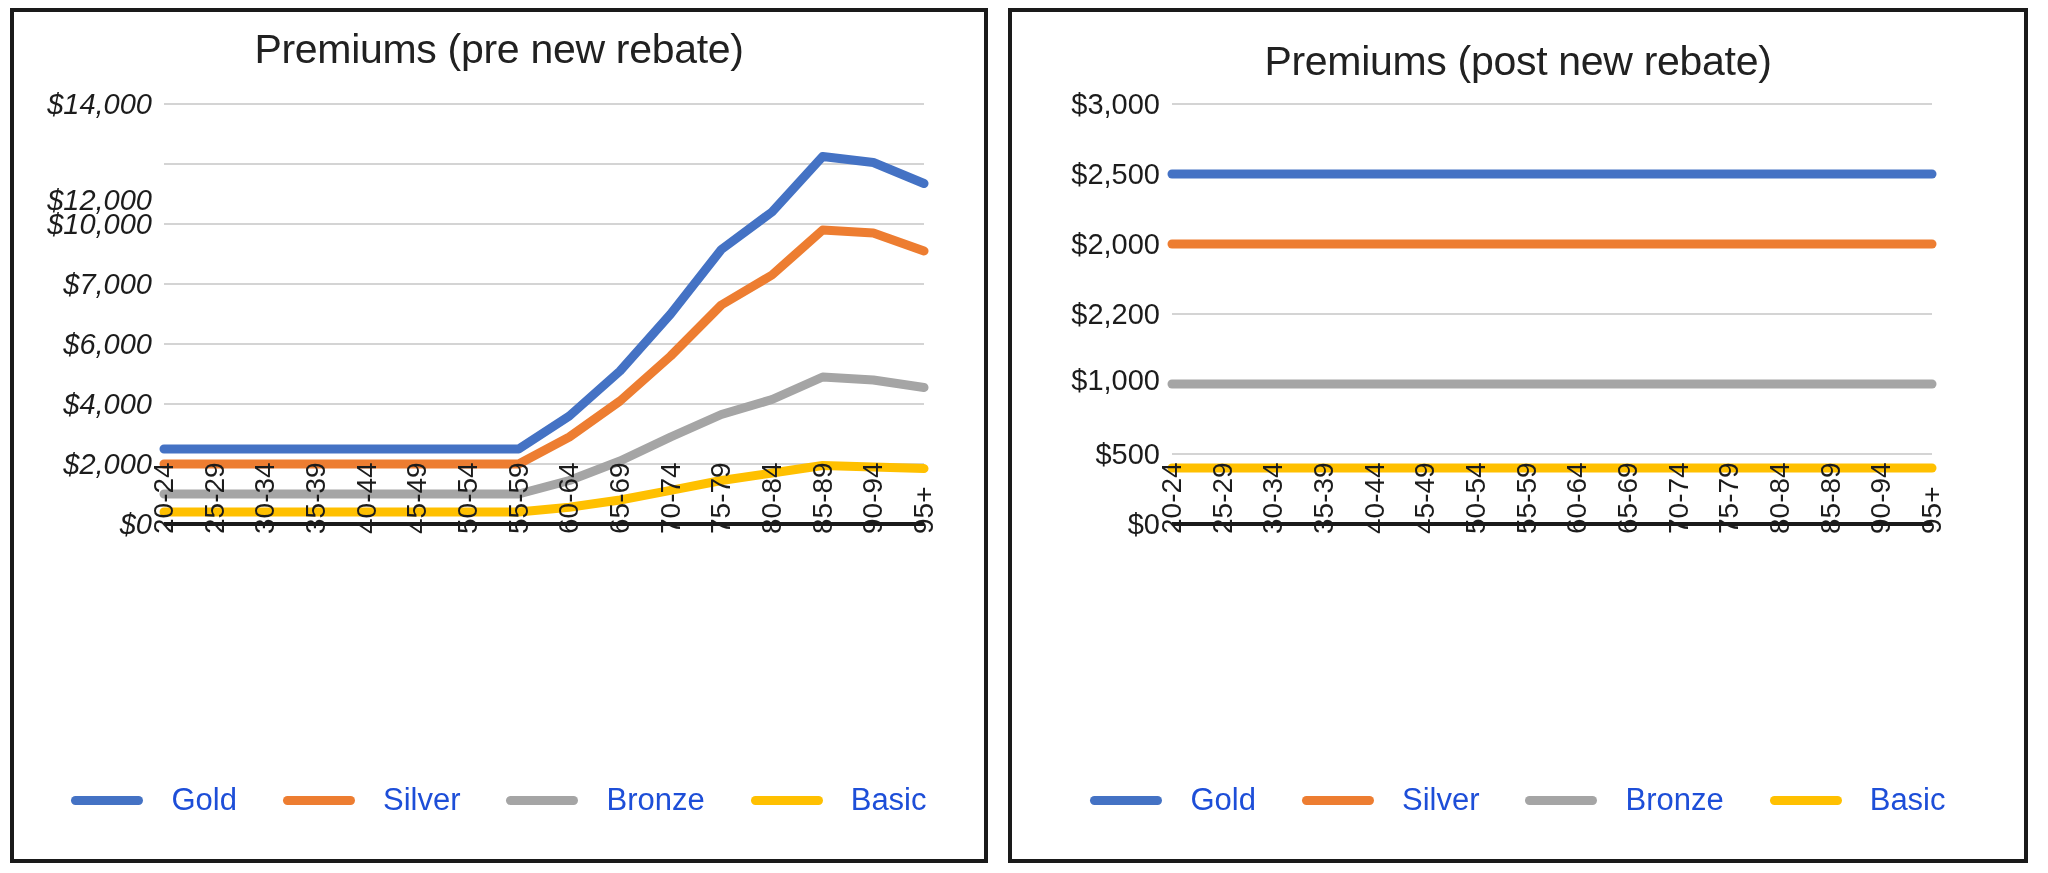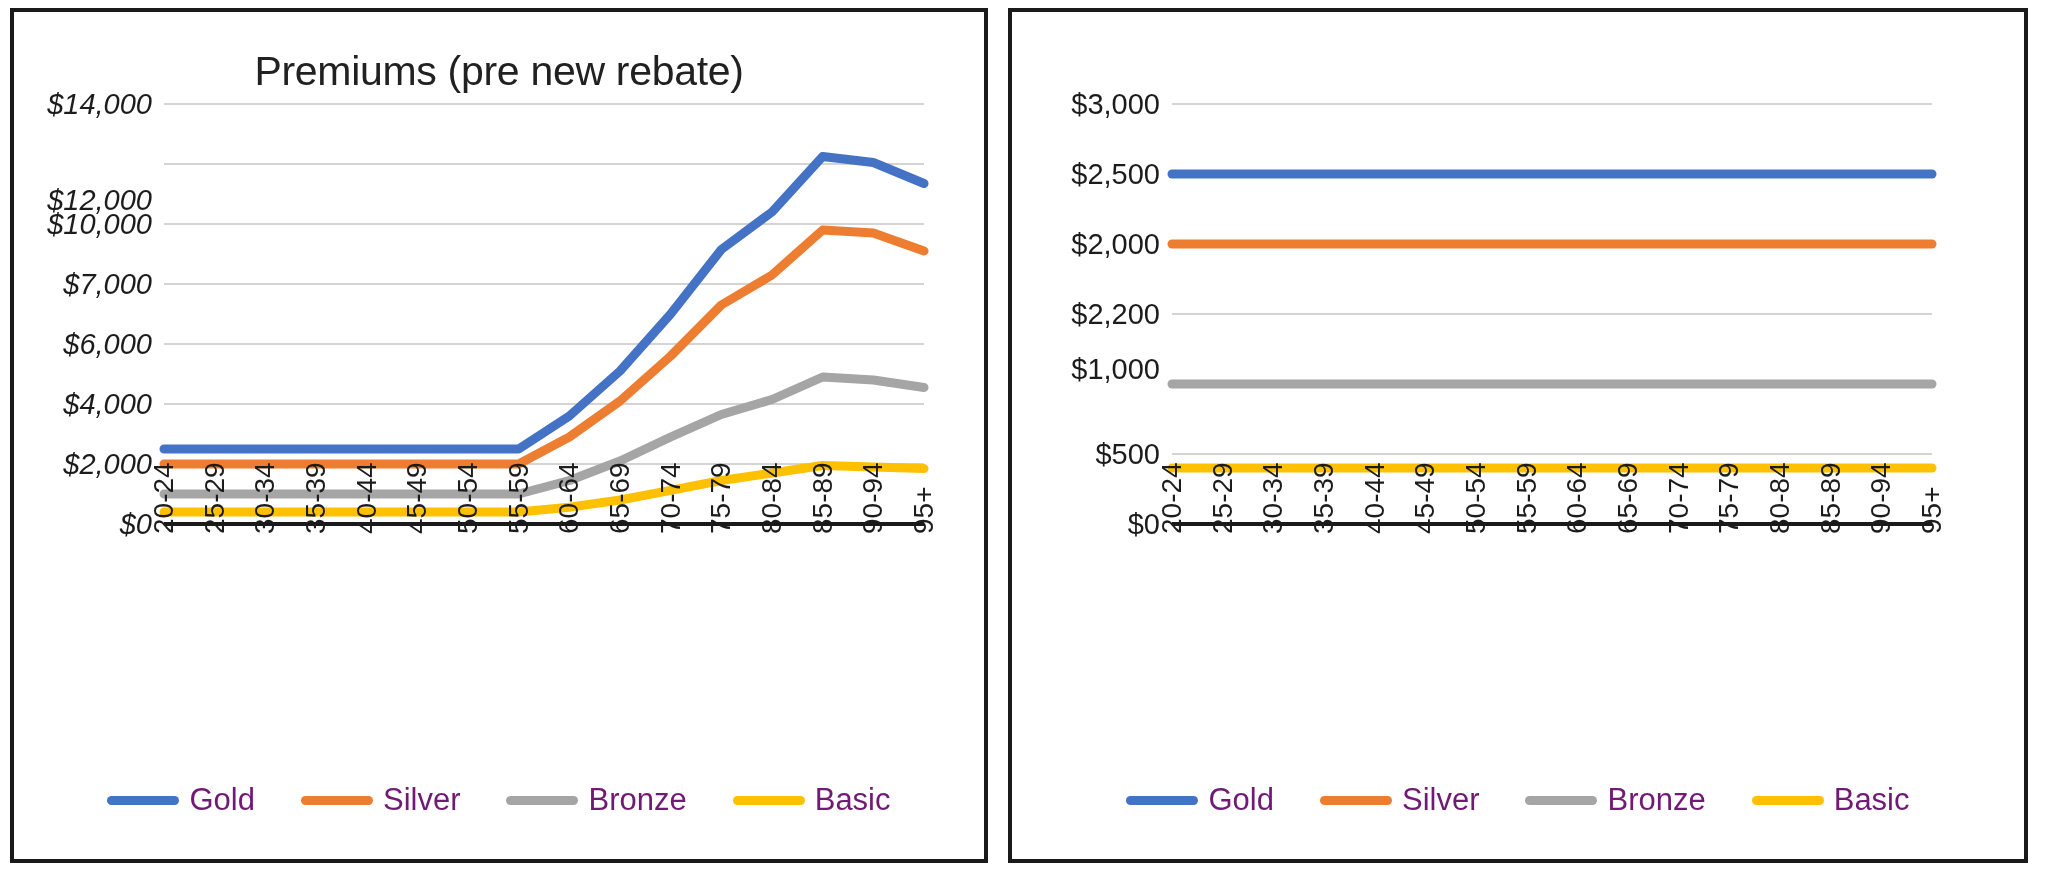--- a/index.html
+++ b/index.html
@@ -17,29 +17,29 @@
   .grid-area{position:absolute;top:0;left:0;width:100%;height:100%;}
   .gridline{position:absolute;left:0;width:100%;height:2px;background:#d4d4d4;}
   .axisline{position:absolute;left:0;width:100%;height:4px;background:#1a1a1a;}
   .svg-lines{position:absolute;top:0;left:0;width:100%;height:100%;overflow:visible;}
   .xlabels{position:absolute;left:0;width:100%;}
   .xlabel{position:absolute;top:0;writing-mode:vertical-rl;transform:rotate(180deg) translateX(50%);
           transform-origin:center top;font-size:28px;color:#1c1c1c;white-space:nowrap;letter-spacing:0px;}
   .legend{position:absolute;left:0;width:100%;display:flex;justify-content:center;align-items:center;gap:46px;}
   .legend-item{display:flex;align-items:center;gap:10px;}
   .legend-swatch{width:72px;height:9px;border-radius:5px;display:block;}
-  .legend-label{font-size:31px;color:#701a75;white-space:nowrap;}
+  .legend-label{font-size:31px;color:#1d4ed8;white-space:nowrap;margin-left:18px;}
 </style>
 </head>
 <body>
 
 <div class="board">
 
   <div class="chart-card card-left">
-    <div class="chart-title" style="top:36px;">Premiums (pre new rebate)</div>
+    <div class="chart-title" style="top:14px;">Premiums (pre new rebate)</div>
     <div class="plot-wrap" id="plot-pre" style="left:150px;top:92px;width:760px;height:420px;">
       <div class="grid-area" id="grid-pre">
           <div class="axisline" style="top: 418px;"></div>
           <div class="gridline" style="top: 359px;"></div>
           <div class="gridline" style="top: 299px;"></div>
           <div class="gridline" style="top: 239px;"></div>
           <div class="gridline" style="top: 179px;"></div>
           <div class="gridline" style="top: 119px;"></div>
           <div class="gridline" style="top: 59px;"></div>
           <div class="gridline" style="top: -1px;"></div>
@@ -93,20 +93,21 @@
           <span class="legend-label">Bronze</span>
         </div>
         <div class="legend-item">
           <span class="legend-swatch" style="background: rgb(255, 192, 0);"></span>
           <span class="legend-label">Basic</span>
         </div>
       </div>
   </div>
 
   <div class="chart-card card-right">
+    <div class="chart-title" style="top:26px;">Premiums (post new rebate)</div>
     <div class="plot-wrap" id="plot-post" style="left:160px;top:92px;width:760px;height:420px;">
       <div class="grid-area" id="grid-post">
           <div class="axisline" style="top: 418px;"></div>
           <div class="gridline" style="top: 349px;"></div>
           <div class="gridline" style="top: 279px;"></div>
           <div class="gridline" style="top: 209px;"></div>
           <div class="gridline" style="top: 139px;"></div>
           <div class="gridline" style="top: 69px;"></div>
           <div class="gridline" style="top: -1px;"></div>
         </div>
@@ -115,21 +116,21 @@
           <polyline points="0.00,140.00 50.67,140.00 101.33,140.00 152.00,140.00 202.67,140.00 253.33,140.00 304.00,140.00 354.67,140.00 405.33,140.00 456.00,140.00 506.67,140.00 557.33,140.00 608.00,140.00 658.67,140.00 709.33,140.00 760.00,140.00" fill="none" stroke="#ed7d31" stroke-width="9" stroke-linecap="round" stroke-linejoin="round" vector-effect="non-scaling-stroke"></polyline>
           <polyline points="0.00,280.00 50.67,280.00 101.33,280.00 152.00,280.00 202.67,280.00 253.33,280.00 304.00,280.00 354.67,280.00 405.33,280.00 456.00,280.00 506.67,280.00 557.33,280.00 608.00,280.00 658.67,280.00 709.33,280.00 760.00,280.00" fill="none" stroke="#a5a5a5" stroke-width="9" stroke-linecap="round" stroke-linejoin="round" vector-effect="non-scaling-stroke"></polyline>
           <polyline points="0.00,364.00 50.67,364.00 101.33,364.00 152.00,364.00 202.67,364.00 253.33,364.00 304.00,364.00 354.67,364.00 405.33,364.00 456.00,364.00 506.67,364.00 557.33,364.00 608.00,364.00 658.67,364.00 709.33,364.00 760.00,364.00" fill="none" stroke="#ffc000" stroke-width="9" stroke-linecap="round" stroke-linejoin="round" vector-effect="non-scaling-stroke"></polyline>
         </svg>
     </div>
     <div class="ylabels" id="ylab-post" style="left:0px;top:92px;width:148px;height:420px;">
         <div class="ylabel" style="top: 0px;">$3,000</div>
         <div class="ylabel" style="top: 70px;">$2,500</div>
         <div class="ylabel" style="top: 140px;">$2,000</div>
         <div class="ylabel" style="top: 210px;">$2,200</div>
-        <div class="ylabel" style="top: 265px;">$1,000</div>
+        <div class="ylabel" style="top: 276px;">$1,000</div>
         <div class="ylabel" style="top: 350px;">$500</div>
         <div class="ylabel" style="top: 420px;">$0</div>
       </div>
     <div class="xlabels" id="xlab-post" style="left:160px;top:522px;width:760px;height:130px;">
         <div class="xlabel" style="left: 0px;">20-24</div>
         <div class="xlabel" style="left: 50.6667px;">25-29</div>
         <div class="xlabel" style="left: 101.333px;">30-34</div>
         <div class="xlabel" style="left: 152px;">35-39</div>
         <div class="xlabel" style="left: 202.667px;">40-44</div>
         <div class="xlabel" style="left: 253.333px;">45-49</div>

